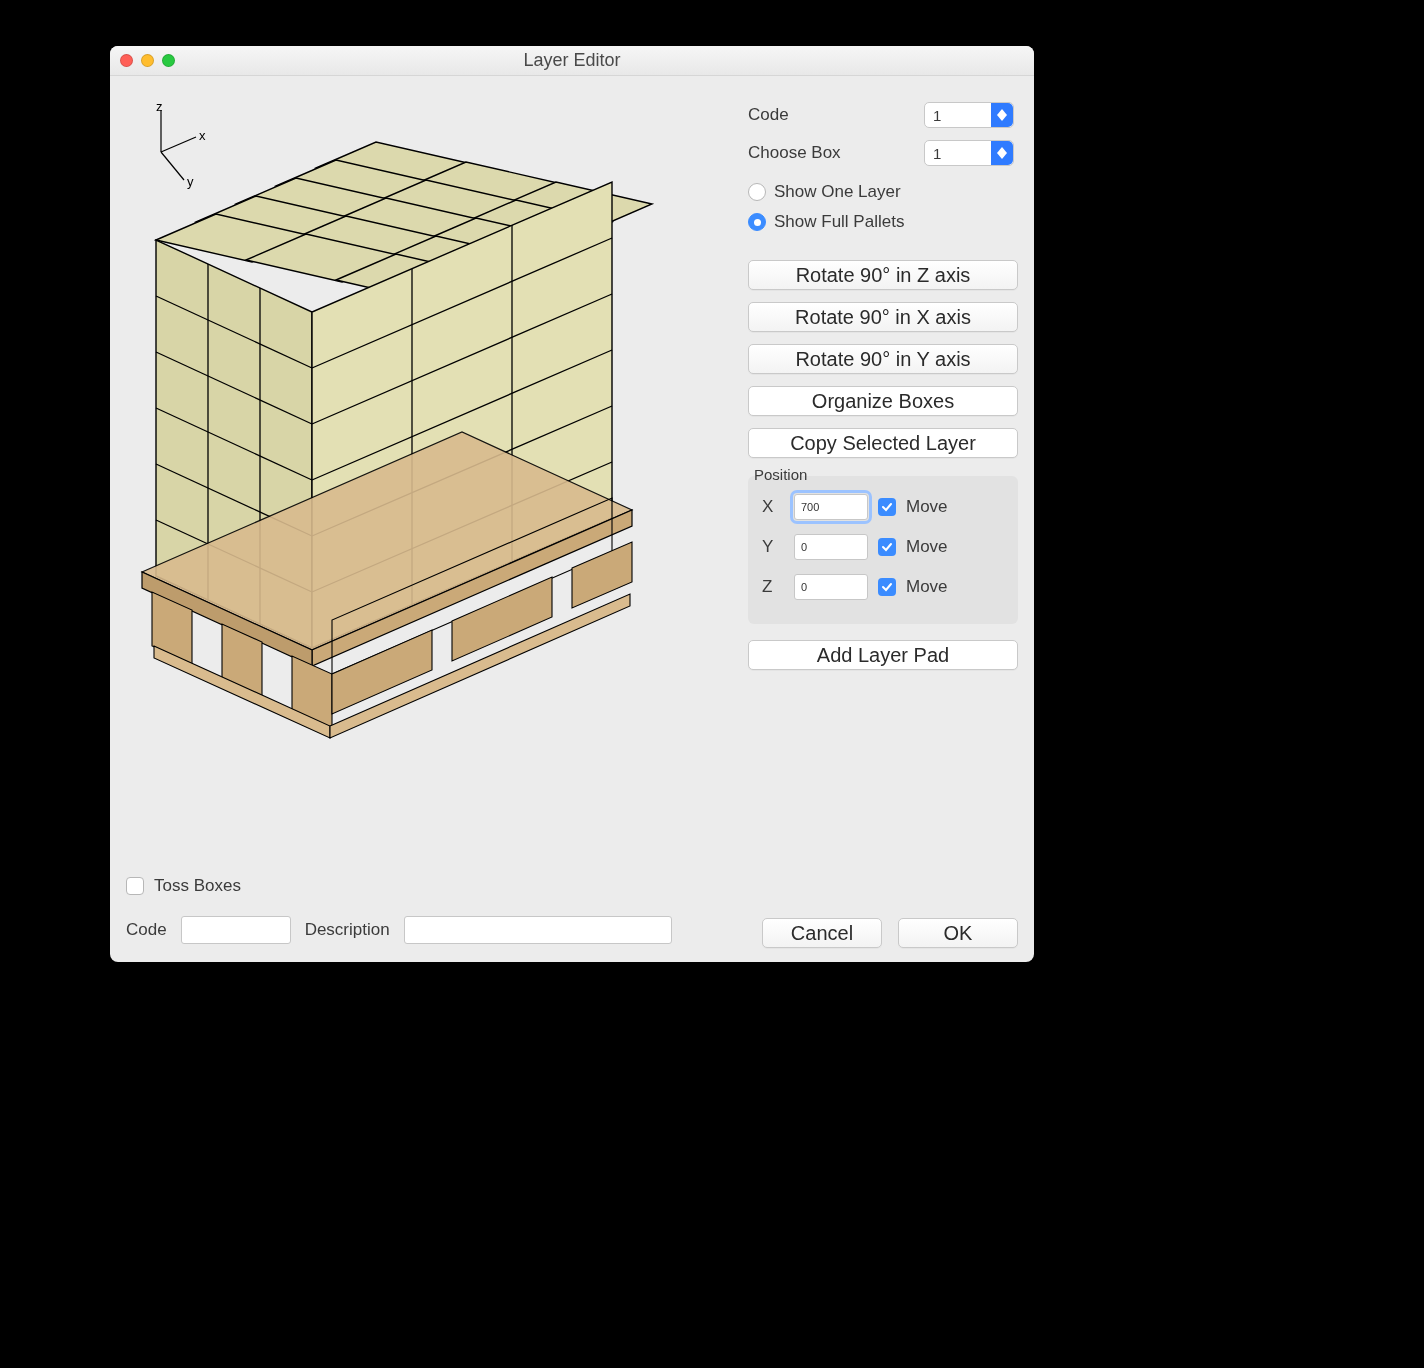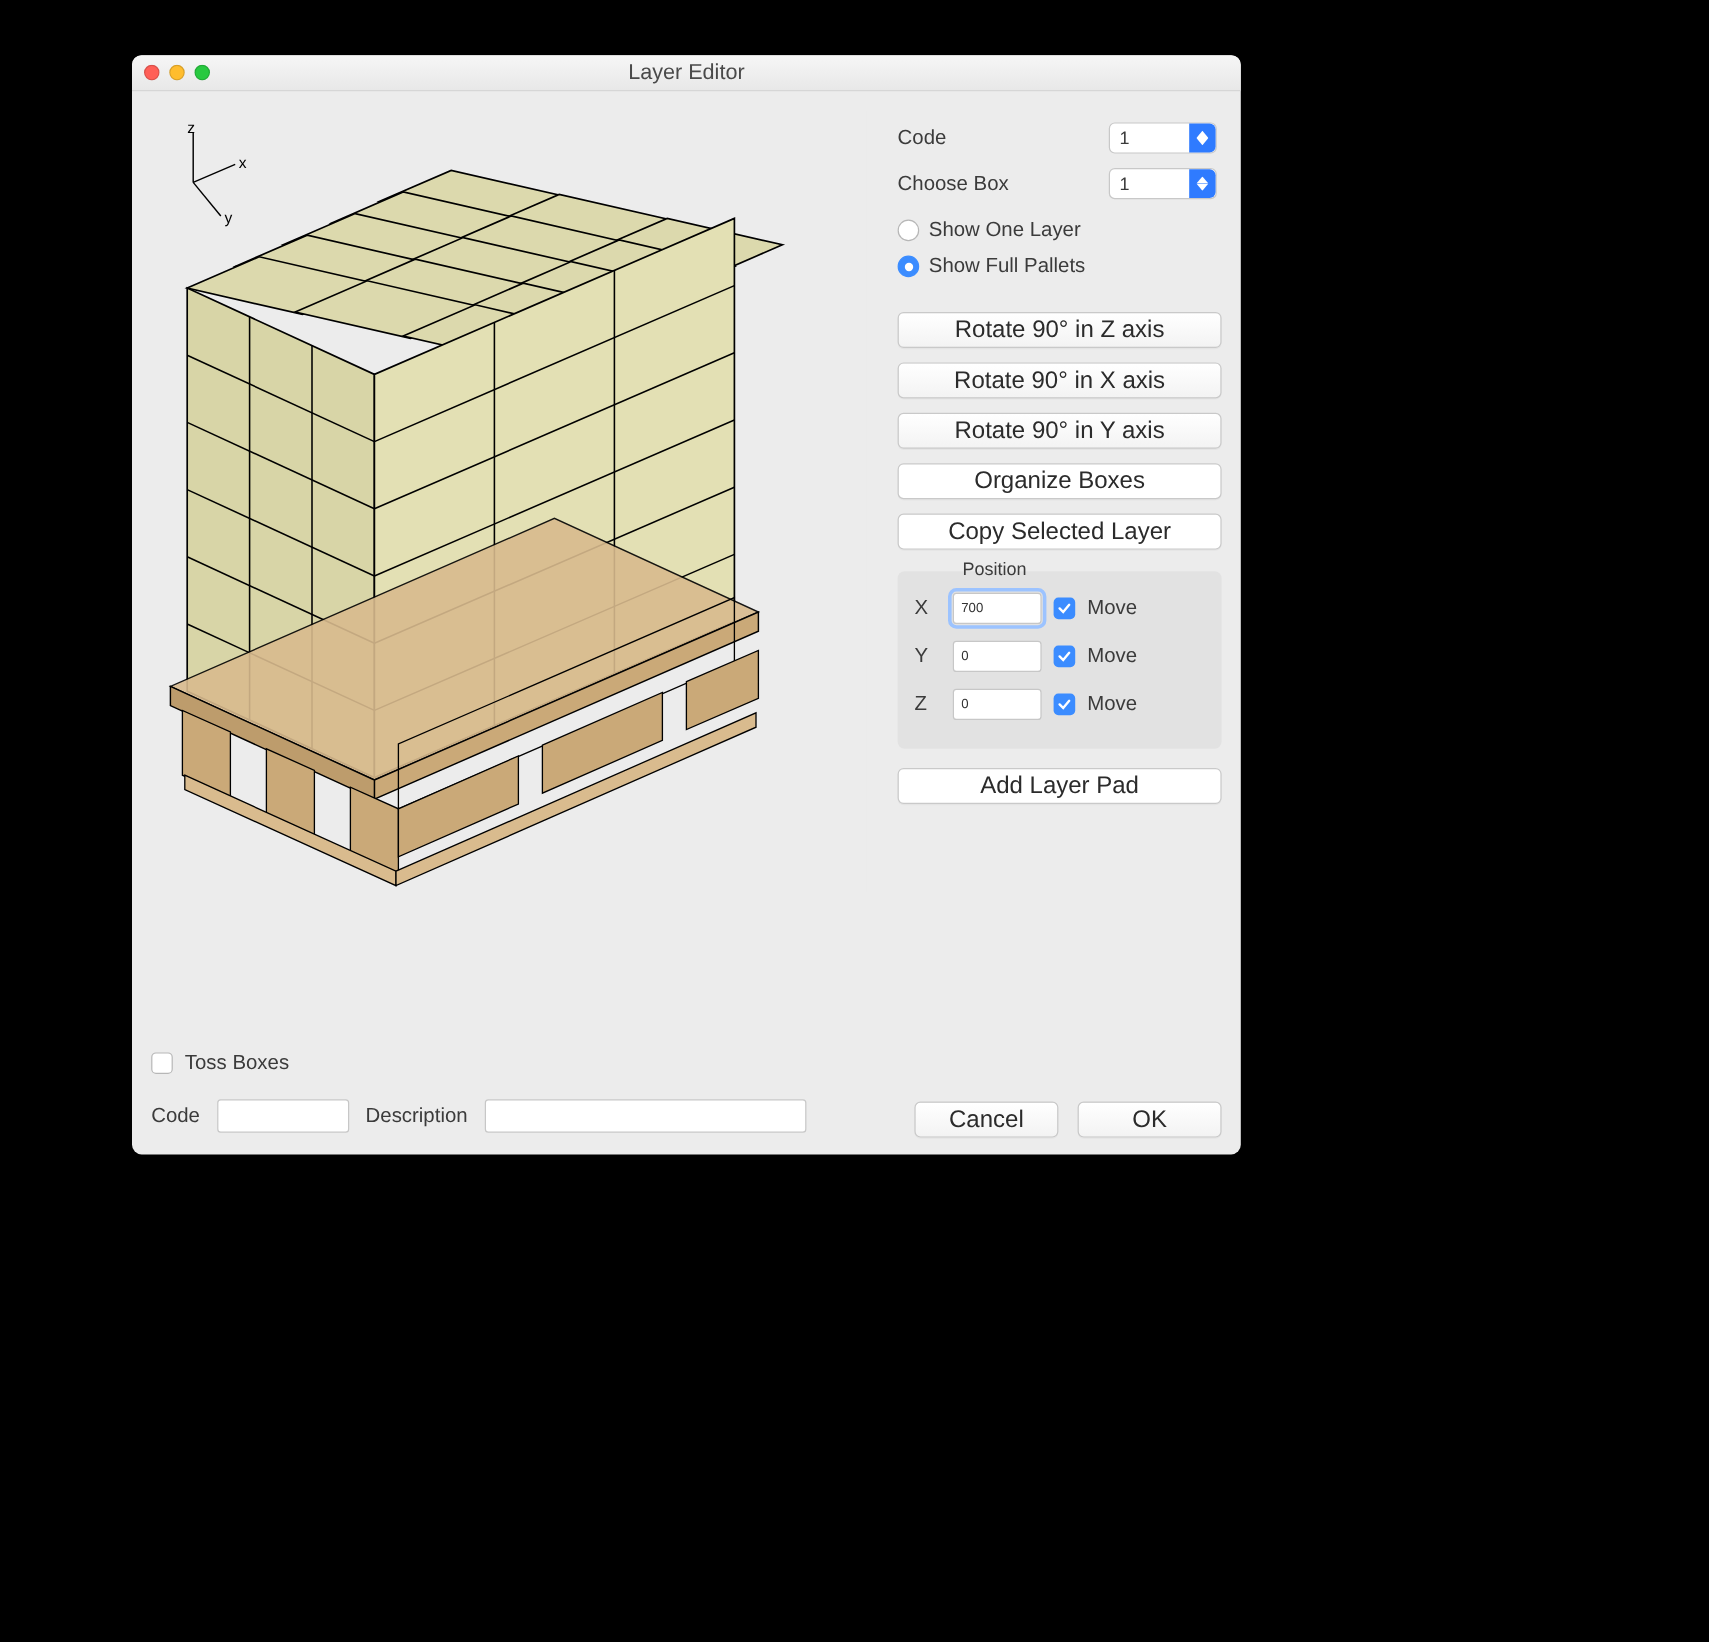--- a/index.html
+++ b/index.html
@@ -73,21 +73,21 @@
     display:flex; align-items:center; justify-content:center;
     font-size:20px; color:#2b2b2b;
     box-shadow: 0 1px 0 rgba(0,0,0,0.03);
   }
   .btn.wide { width:100%; }
   .btn.flat { background:#fff; }
   .fieldset {
     border:none; border-radius:6px; background:#e2e2e2;
     padding:18px 14px 10px 14px; position:relative; margin-top:6px;
   }
-  .fieldset .legend { position:absolute; top:-10px; left:4px; font-size:15px; background:transparent; padding:0 2px;margin-left:48px;}
+  .fieldset .legend { position:absolute; top:-10px; left:4px; font-size:15px; background:transparent; padding:0 2px;}
   .posrow { display:flex; align-items:center; gap:10px; margin-bottom:14px;}
   .posrow .axlabel { width:22px; }
   .numin {
     width:74px; height:26px; border:1px solid #c7c7c7; border-radius:3px;
     background:#fff; padding:0 6px; font-size:11px; color:#333;
   }
   .numin.focus { outline:3px solid #9cc3ff; outline-offset:1px;}
   .chk {
     width:18px; height:18px; border-radius:4px; background:#3b8cff;
     display:flex; align-items:center; justify-content:center;

